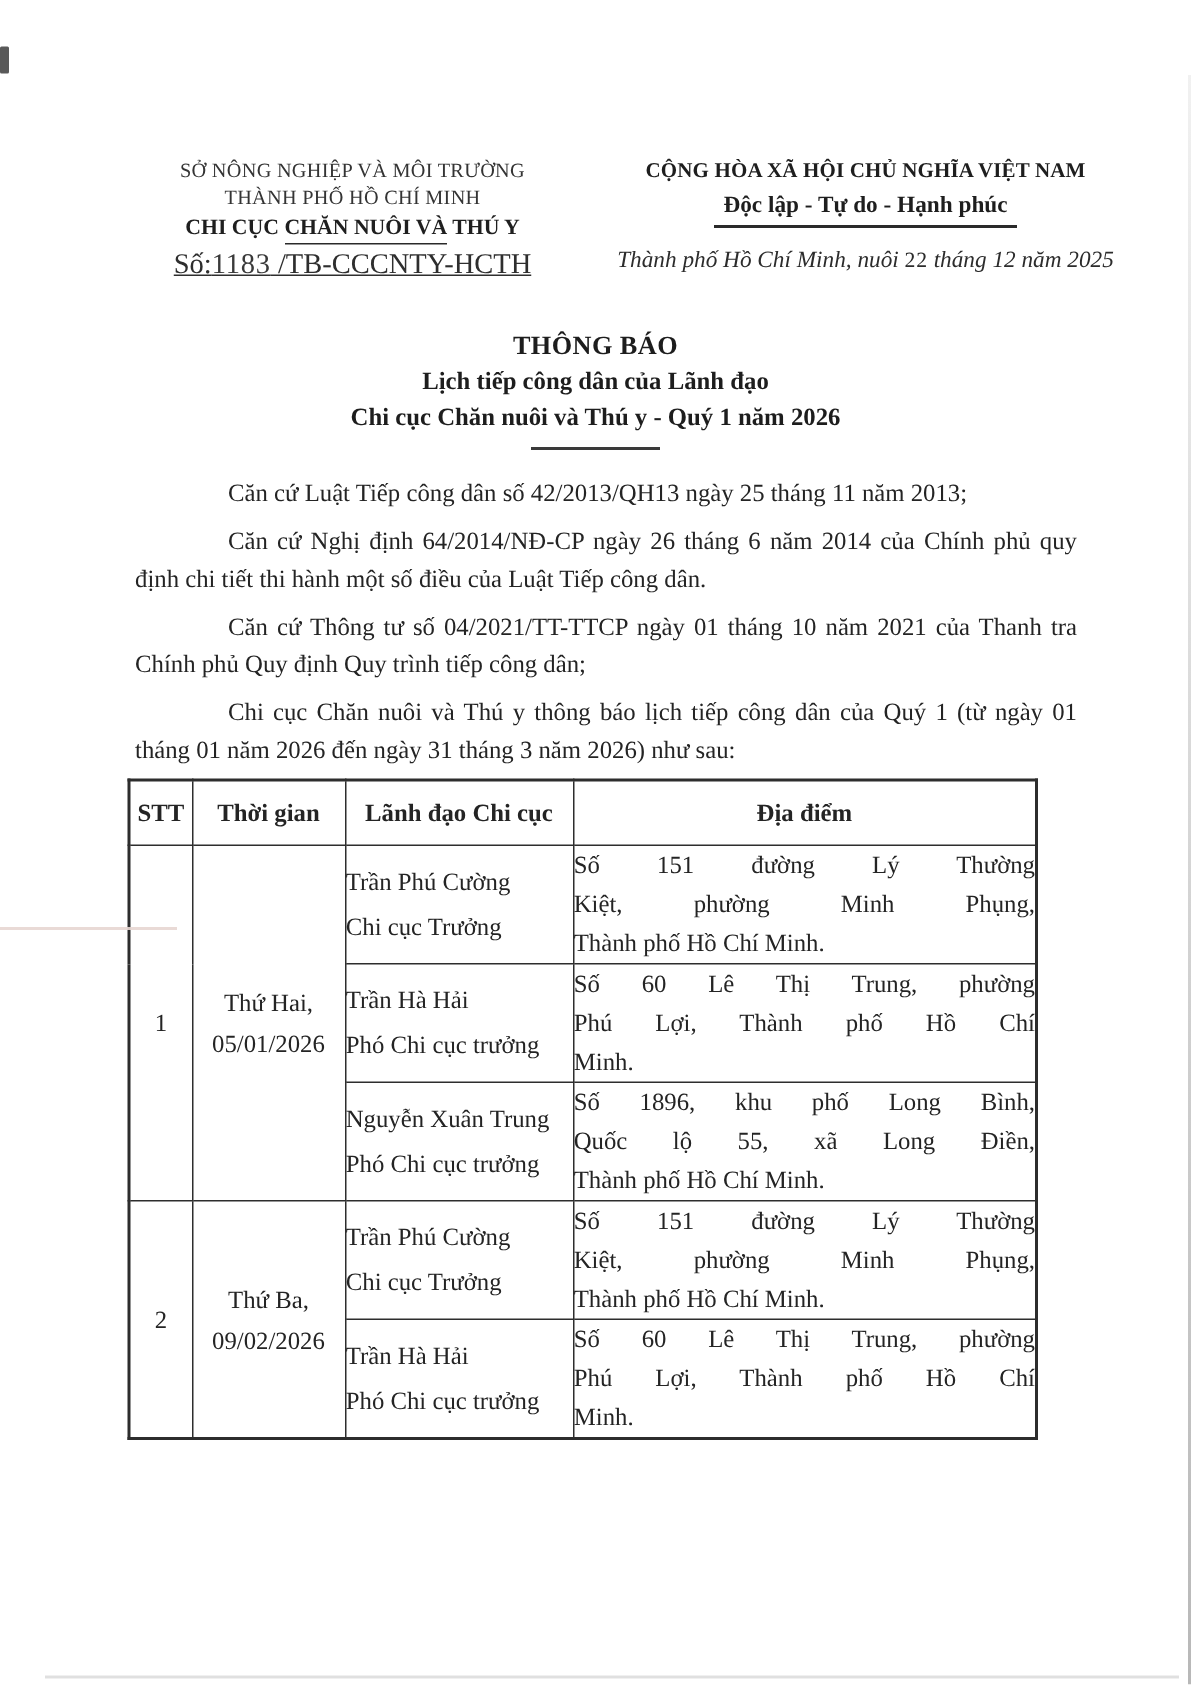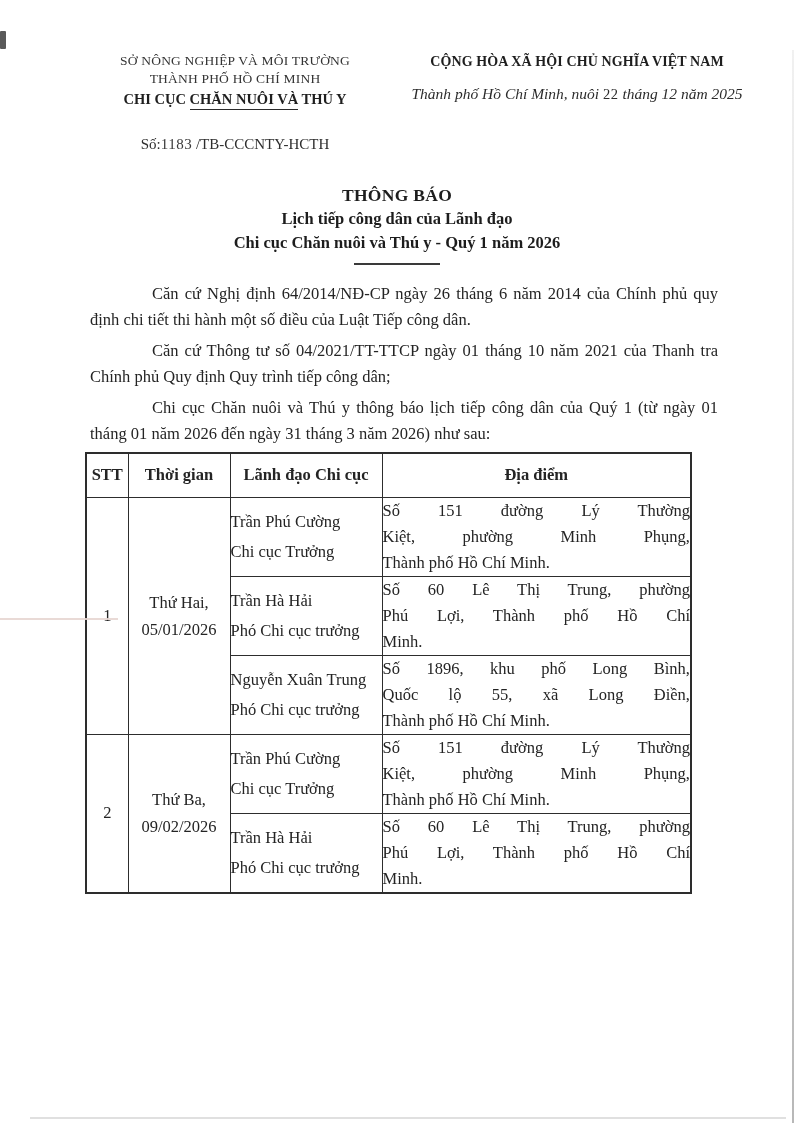--- a/index.html
+++ b/index.html
@@ -4,35 +4,35 @@
 <style>
   html,body{margin:0;padding:0;}
   body{
     width:794px;height:1123px;
     background:#ffffff;
     font-family:"Liberation Serif","DejaVu Serif",serif;
     color:#232323;
     position:relative;
     overflow:hidden;
   }
-  .page{position:absolute;inset:0;padding-top:52px;box-sizing:border-box;}
+  .page{position:absolute;inset:0;padding-top:105px;box-sizing:border-box;}
 
   
   .mark-left{position:absolute;left:0;top:31px;width:6px;height:18px;background:#3c3c3c;opacity:.85;border-radius:1px;}
   .line-pink{position:absolute;left:0;top:618px;width:118px;height:2px;background:#e7d6d2;opacity:.9;}
   .line-right{position:absolute;right:0;top:50px;bottom:0;width:2px;background:linear-gradient(#ececec,#a0a0a0);opacity:.75;}
   .line-bottom{position:absolute;left:30px;right:8px;bottom:4px;height:2px;background:#dddddd;opacity:.9;}
 
   
   .header{display:flex;justify-content:space-between;padding:0 28px 0 84px;}
   .hleft{width:302px;text-align:center;}
   .hleft .l1{font-size:13.5px;line-height:18px;letter-spacing:.2px;color:#343434;}
   .hleft .l3{font-size:14.5px;line-height:21px;font-weight:bold;color:#1f1f1f;margin-top:1px;}
   .hleft .l3 .u{border-bottom:1.6px solid #2a2a2a;padding-bottom:2px;}
-  .doc-number{margin-top:26px;font-size:15px;color:#2e2e2e;}
+  .doc-number{margin-top:3px;font-size:19px;color:#2e2e2e;text-decoration:underline;}
   .doc-number .num{letter-spacing:.5px;color:#3a3a3a;}
   .hright{width:378px;text-align:center;}
   .hright .l1{font-size:14px;line-height:20px;font-weight:bold;color:#1e1e1e;letter-spacing:.1px;}
   .hright .motto{display:inline-block;font-size:15.5px;line-height:22px;font-weight:bold;color:#1e1e1e;border-bottom:2px solid #2a2a2a;padding:0 6px 2px 6px;margin-top:1px;}
   .date-line{margin-top:13px;font-size:15.5px;font-style:italic;color:#2c2c2c;}
   .date-line .day{font-style:normal;font-size:14.5px;letter-spacing:.5px;}
 
   
   .title-block{margin-top:30px;text-align:center;}
   .title-main{font-size:17.5px;font-weight:bold;line-height:24px;color:#1d1d1d;letter-spacing:.3px;}
@@ -81,32 +81,34 @@
 
   <div class="header">
     <div class="hleft">
       <div class="l1">SỞ NÔNG NGHIỆP VÀ MÔI TRƯỜNG</div>
       <div class="l1">THÀNH PHỐ HỒ CHÍ MINH</div>
       <div class="l3"><span>CHI CỤC </span><span class="u">CHĂN NUÔI VÀ</span><span> THÚ Y</span></div>
       <div class="doc-number"><span>Số:</span><span class="num">1183</span><span> /TB-CCCNTY-HCTH</span></div>
     </div>
     <div class="hright">
       <div class="l1">CỘNG HÒA XÃ HỘI CHỦ NGHĨA VIỆT NAM</div>
+      <div><span class="motto">Độc lập - Tự do - Hạnh phúc</span></div>
       <div class="date-line"><span>Thành phố Hồ Chí Minh, nuôi </span><span class="day">22</span><span> tháng 12 năm 2025</span></div>
     </div>
   </div>
 
   <div class="title-block">
     <div class="title-main">THÔNG BÁO</div>
     <div class="title-sub">Lịch tiếp công dân của Lãnh đạo</div>
     <div class="title-sub">Chi cục Chăn nuôi và Thú y - Quý 1 năm 2026</div>
     <div class="title-rule"></div>
   </div>
 
   <div class="body-text">
+    <p>Căn cứ Luật Tiếp công dân số 42/2013/QH13 ngày 25 tháng 11 năm 2013;</p>
     <p>Căn cứ Nghị định 64/2014/NĐ-CP ngày 26 tháng 6 năm 2014 của Chính phủ quy định chi tiết thi hành một số điều của Luật Tiếp công dân.</p>
     <p>Căn cứ Thông tư số 04/2021/TT-TTCP ngày 01 tháng 10 năm 2021 của Thanh tra Chính phủ Quy định Quy trình tiếp công dân;</p>
     <p>Chi cục Chăn nuôi và Thú y thông báo lịch tiếp công dân của Quý 1 (từ ngày 01 tháng 01 năm 2026 đến ngày 31 tháng 3 năm 2026) như sau:</p>
   </div>
 
   <table class="schedule">
     <colgroup>
       <col style="width:42px">
         <col style="width:102px">
         <col style="width:152px">

